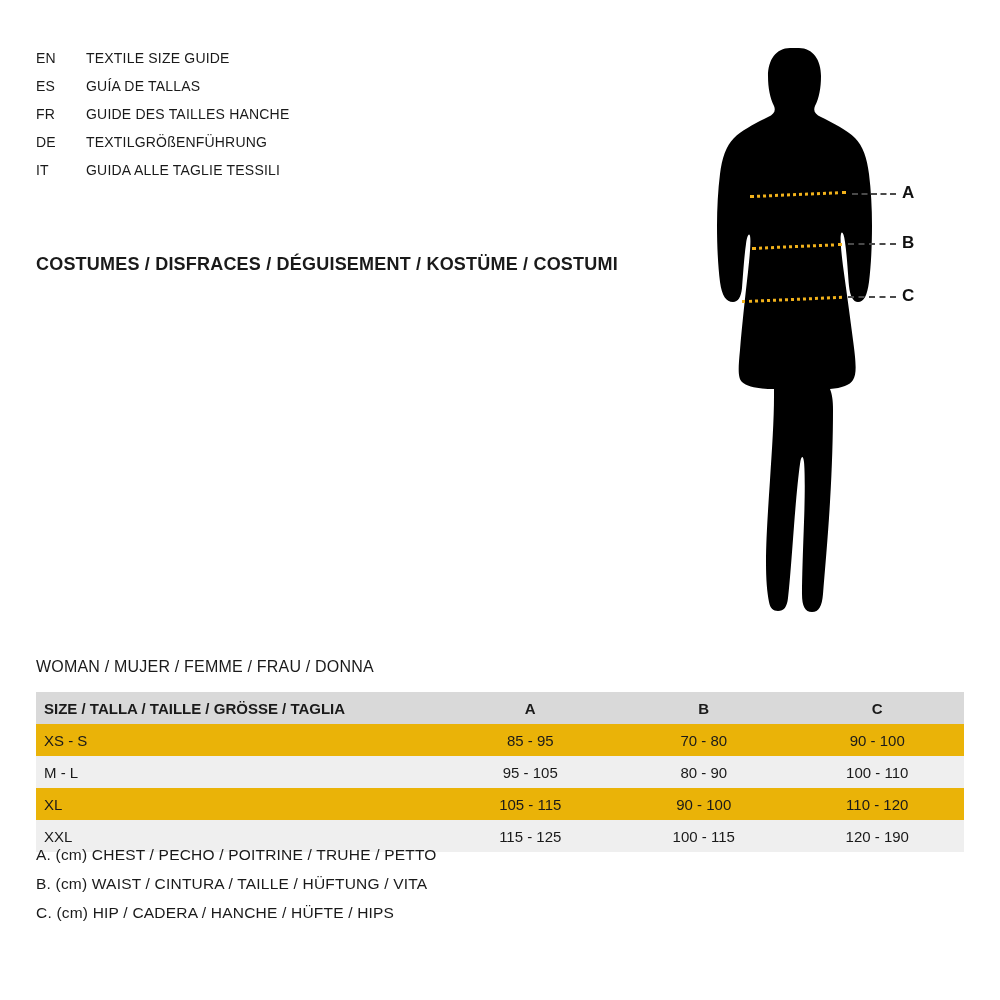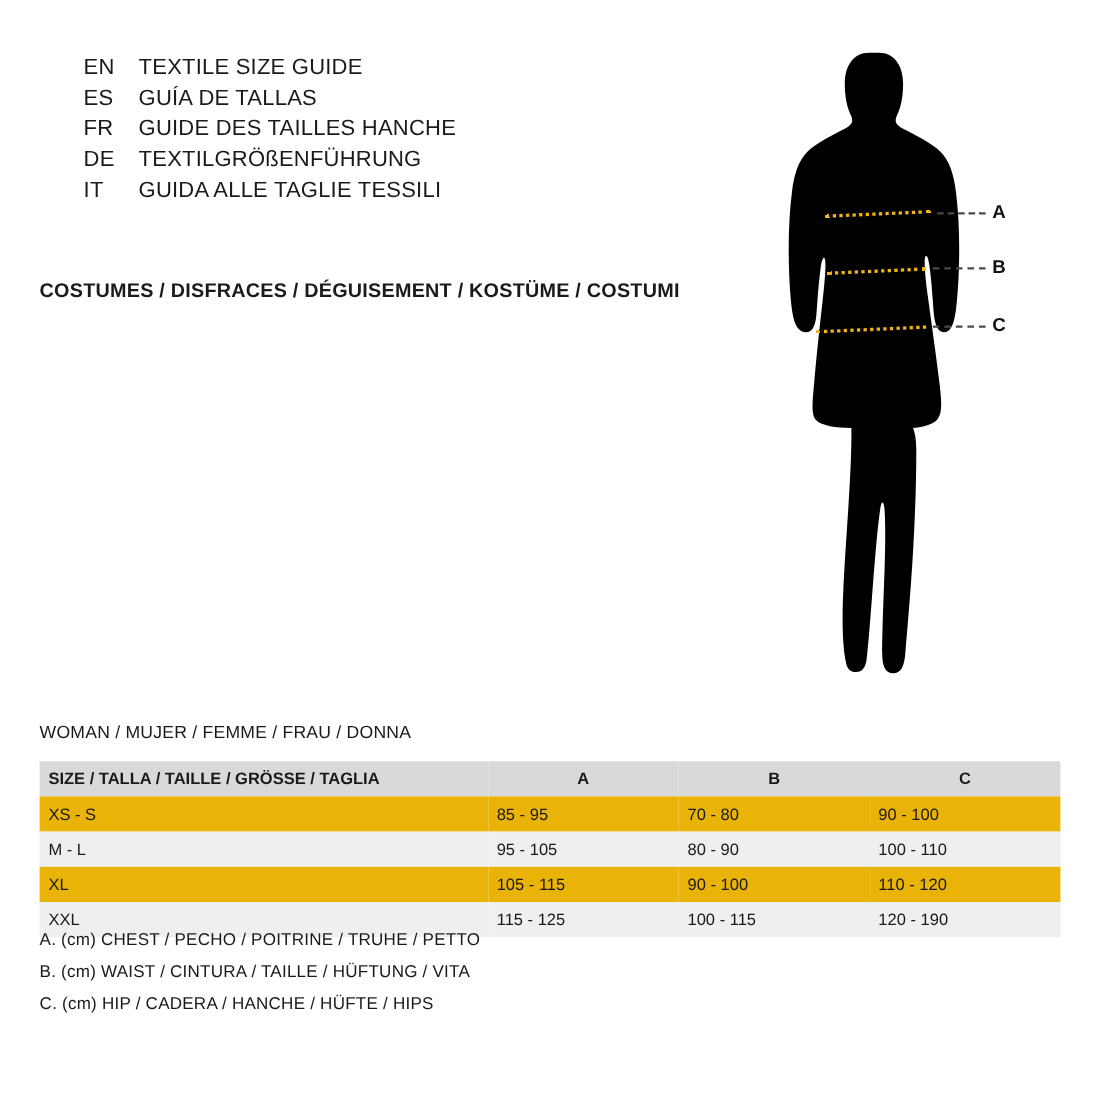--- a/index.html
+++ b/index.html
@@ -20,23 +20,22 @@
   .lang-block {
     position: absolute;
     left: 36px;
     top: 50px;
     width: 640px;
   }
   .lang-row {
     display: flex;
     align-items: baseline;
     height: 28px;
-    font-size: 20px;
-    letter-spacing: 0.2px;
-    margin-left: 40px;
+    font-size: 14px;
+    letter-spacing: 0.2px;
   }
   .lang-code {
     width: 50px;
     flex: none;
   }
   .lang-text {
     flex: 1;
   }
 
   .costumes-line {
@@ -104,20 +103,21 @@
     height: 22px;
   }
   table.size-table th.col-meas {
     text-align: center;
   }
   table.size-table td {
     padding: 5px 8px;
     height: 22px;
   }
   table.size-table td.val {
+    text-align: center;
   }
   table.size-table tr.odd td {
     background: #eab308;
   }
   table.size-table tr.even td {
     background: #efefef;
   }
   .col-size { width: 420px; }
   .col-a, .col-b, .col-c { width: 169px; }
 

